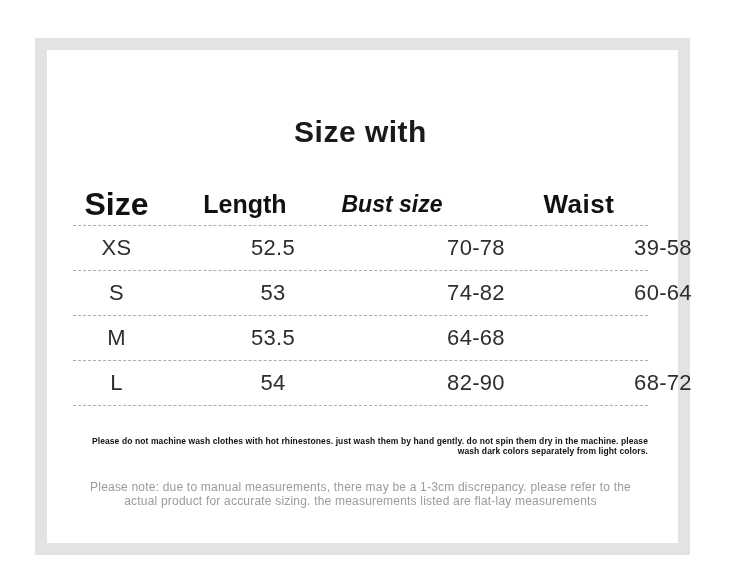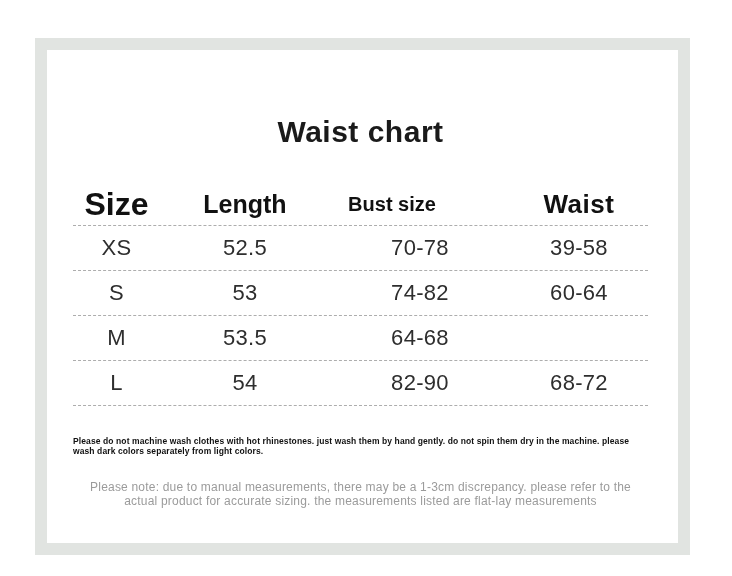--- a/index.html
+++ b/index.html
@@ -42,63 +42,63 @@
     width: 575px;
     margin-top: 34px;
   }
   .trow {
     display: grid;
     grid-template-columns: 87px 170px 180px 138px;
     align-items: center;
     border-bottom: 1px dashed #adadad;
   }
   .trow.header { height: 41px; }
-  .trow.datarow { height: 44px; }
+  .trow.datarow { height: 44px; gap: 28px; }
   .cell {
     text-align: center;
     white-space: nowrap;
   }
   .th {
     font-weight: 700;
     color: #111111;
   }
   .th-size   { font-size: 32px; }
   .th-length { font-size: 25px; }
-  .th-bust   { font-size: 20px; transform: translateX(-28px); }
+  .th-bust   { font-size: 23px; transform: translateX(-28px); font-style: italic; }
   .th-waist  { font-size: 26px; letter-spacing: 0.5px; }
   .td {
     font-size: 22px;
     font-weight: 400;
     color: #2e2e2e;
     letter-spacing: 0.3px;
   }
   .care-note {
     margin-top: 30px;
-    text-align: left;
+    text-align: right;
     font-size: 8.5px;
     font-weight: 700;
     color: #111111;
     letter-spacing: 0.1px;
   }
   .disclaimer-note {
     margin-top: 24px;
     text-align: center;
     font-size: 12px;
     font-weight: 400;
     color: #9b9b9b;
     letter-spacing: 0.2px;
   }
 </style>
 </head>
 <body>
 
 <div class="frame">
   <div class="content">
 
-    <h1 class="title">Waist chart</h1>
+    <h1 class="title">Size with</h1>
 
     <div class="size-table">
 
       <div class="trow header">
         <div class="cell th th-size">Size</div>
         <div class="cell th th-length">Length</div>
         <div class="cell th th-bust">Bust size</div>
         <div class="cell th th-waist">Waist</div>
       </div>
 

